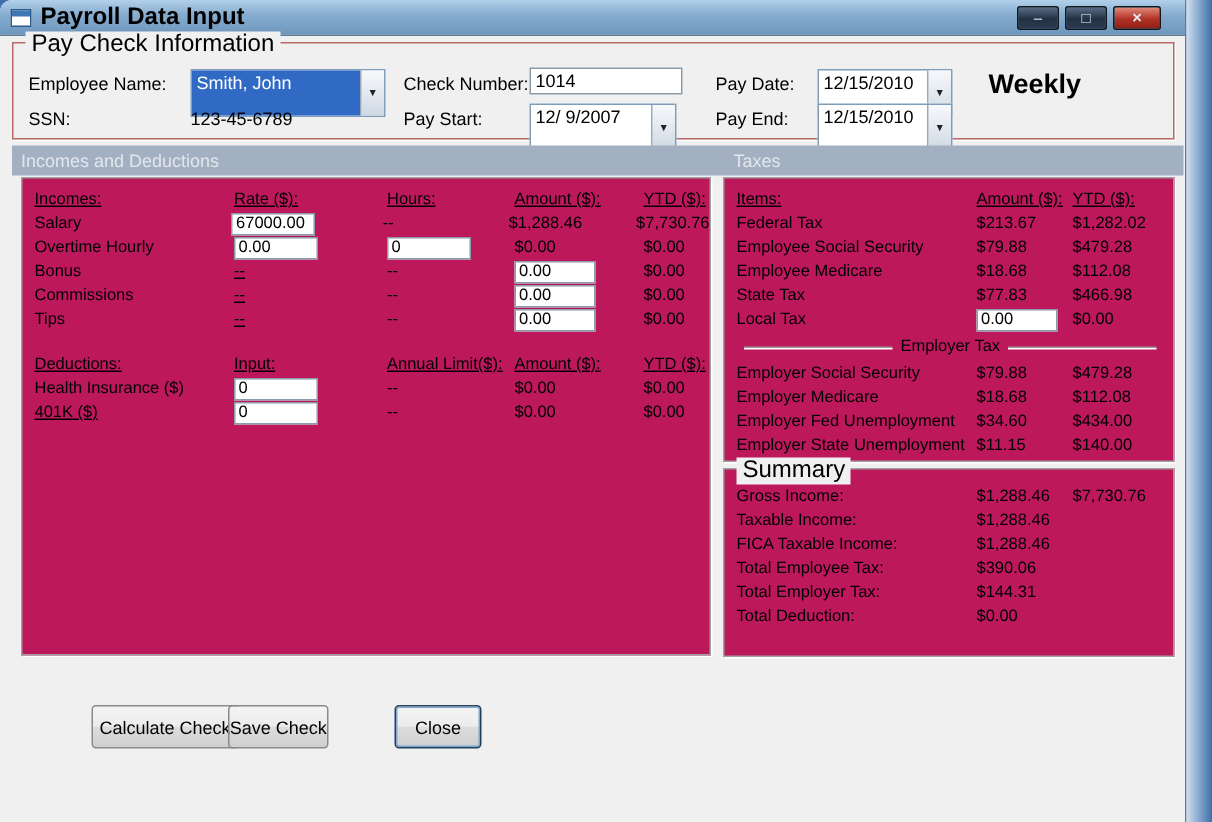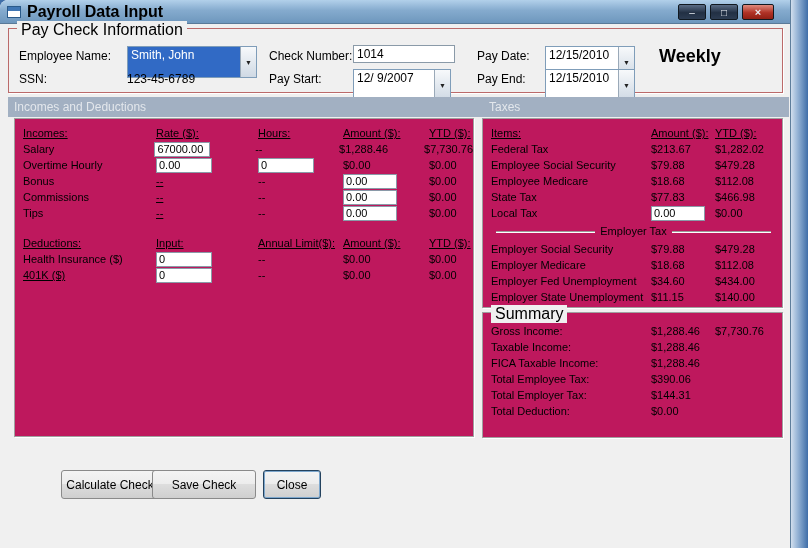--- a/index.html
+++ b/index.html
@@ -77,21 +77,21 @@
   }
   .sep { display:flex; align-items:center; height:16px; margin:2px 6px 2px 0; font-size:11px; }
   .sep::before, .sep::after { content:""; flex:1; border-top:1px solid #9a9a9a; box-shadow:0 1px 0 #fff; margin:0 5px; }
   
   .btn {
     position:absolute; top:470px; height:29px; font-family:"Liberation Sans",sans-serif; font-size:12px;
     background:linear-gradient(180deg,#f4f4f4 0%,#ececec 49%,#dddddd 50%,#cfcfcf 100%);
     border:1px solid #8a8a8a; border-radius:3px; cursor:default;
   }
   .btn-calc { left:30px; width:98px;margin-left:31px; }
-  .btn-save { left:152px; width:104px; }
+  .btn-save { left:152px; width:67px; }
   .btn-close { left:263px; width:58px; border:1px solid #24425e; box-shadow:inset 0 0 0 1px #7da7cd; }
 </style>
 </head>
 <body>
 
 <div class="desktop-corner"></div>
 
 <div class="window">
 
   <div class="titlebar">

